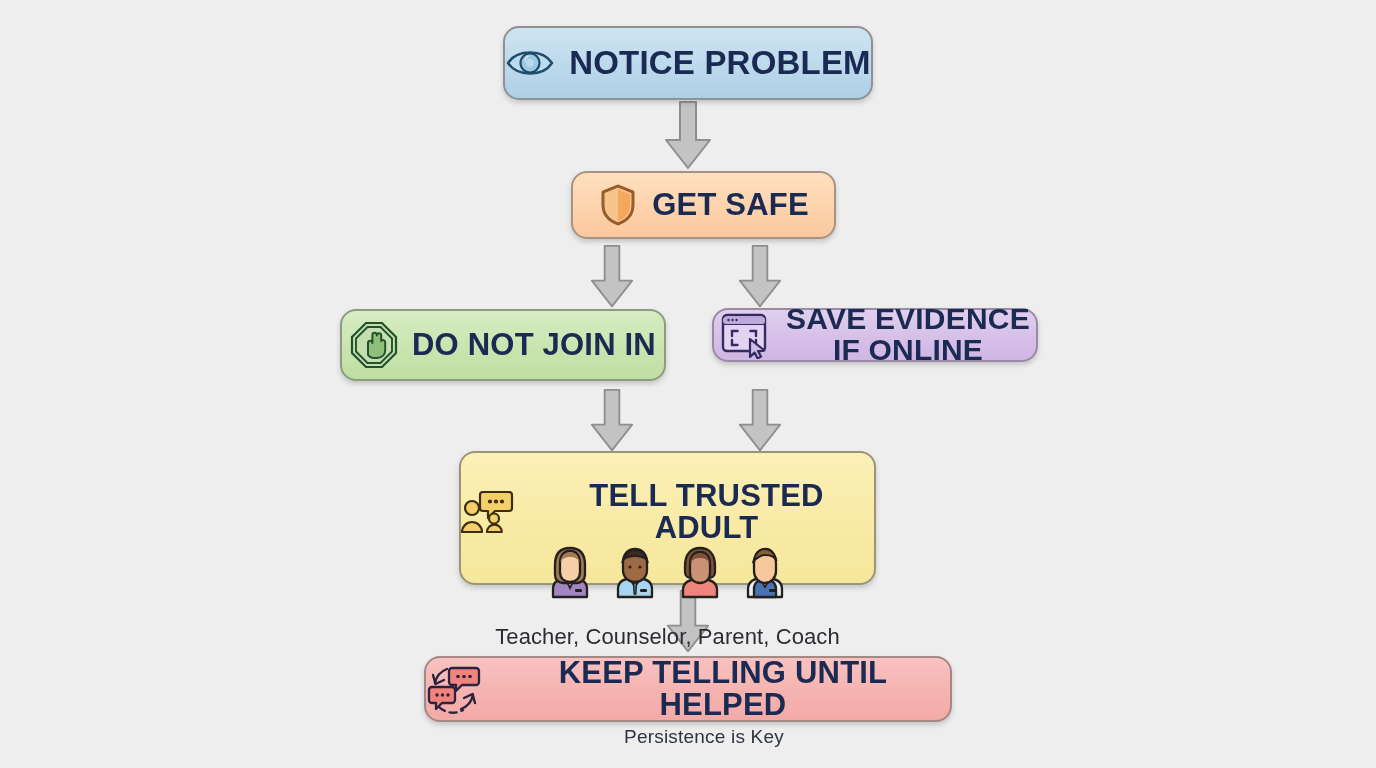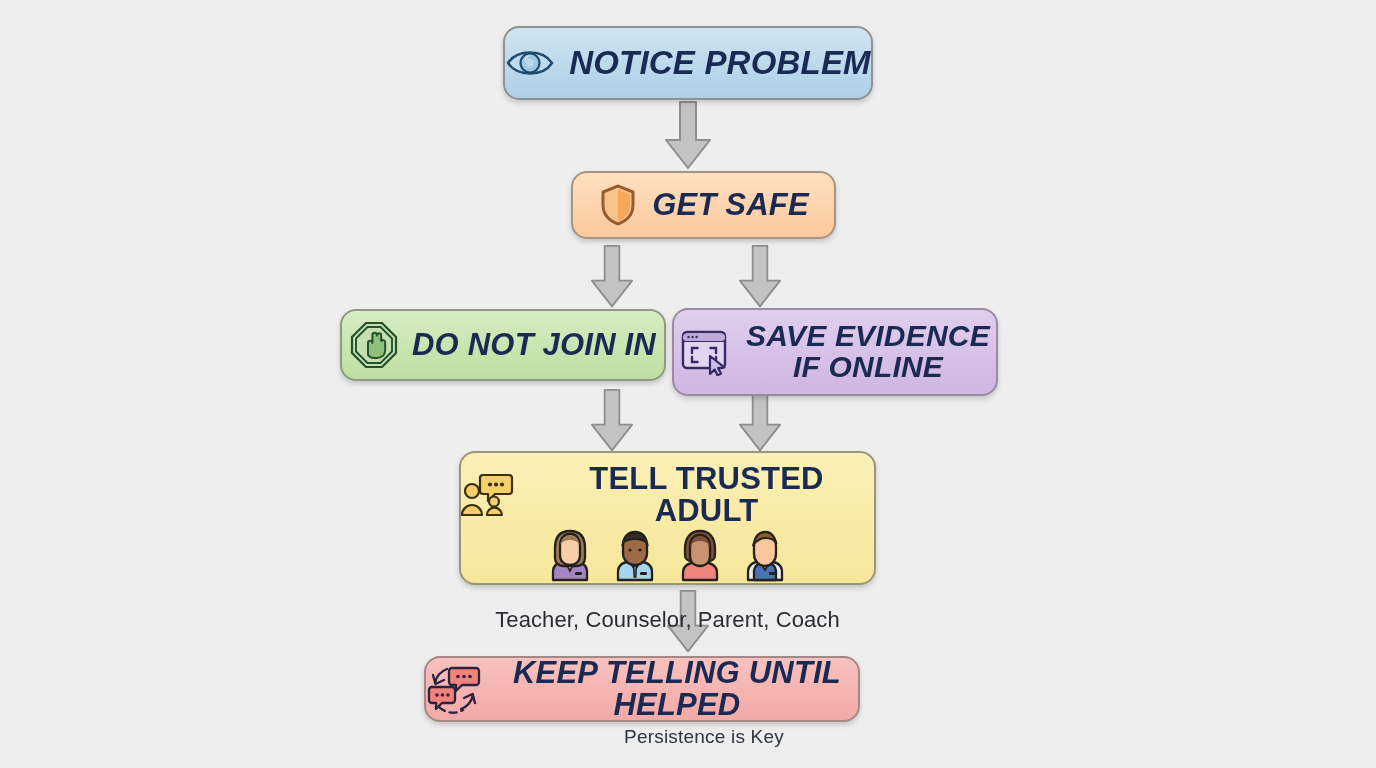--- a/index.html
+++ b/index.html
@@ -31,21 +31,20 @@
     display: flex;
     align-items: center;
     justify-content: center;
     box-shadow: 0 3px 5px rgba(60,60,60,0.22);
   }
   .node .inner {
     display: flex;
     align-items: center;
     justify-content: center;
     gap: 14px;
-    font-style: italic;
   }
   .node .label {
     color: #1b2a52;
     font-weight: bold;
     letter-spacing: 0.2px;
     line-height: 1.02;
     white-space: pre-line;
     text-align: center;
   }
   .icon-wrap {
@@ -71,52 +70,53 @@
   #node-getsafe .label { font-size: 31px; }
 
   #node-donotjoin {
     left: 340px; top: 309px; width: 326px; height: 72px;
     background: linear-gradient(180deg,#d7ecc2 0%, #c8e4ae 60%, #bedfa2 100%);
     border-color: #8b9c82;
   }
   #node-donotjoin .label { font-size: 31px; }
 
   #node-saveevidence {
-    left: 672px; top: 308px; width: 326px; height: 88px;
+    left: 712px; top: 308px; width: 326px; height: 54px;
     background: linear-gradient(180deg,#e0cfee 0%, #d6c0e8 55%, #cfb6e3 100%);
     border-color: #9b8aa6;
   }
   #node-saveevidence .label { font-size: 30px; }
 
   #node-telladult {
     left: 459px; top: 451px; width: 417px; height: 134px;
     background: linear-gradient(180deg,#fbf0b7 0%, #f8eaa4 60%, #f6e79c 100%);
     border-color: #9a9478;
     flex-direction: column;
     justify-content: flex-start;
     padding-top: 10px;
   }
   #node-telladult .headrow {
     display: flex; justify-content: center; gap: 24px;
     width: 100%;
+    margin-top: 17px;
   }
   #node-telladult .label { font-size: 31px; }
   #node-telladult .avatars {
     display: flex; align-items: flex-end; justify-content: center; gap: 19px;
     margin-top: 2px;
   }
   #node-telladult .caption {
     font-size: 22px;
     color: #2b2b33;
     margin-top: 21px;
     letter-spacing: 0.1px;
   }
 
   #node-keeptelling {
-    left: 424px; top: 656px; width: 436px; height: 66px;
+    left: 424px; top: 656px; width: 528px; height: 66px;
     background: linear-gradient(180deg,#f8c2c0 0%, #f5b3b0 55%, #f3aaa7 100%);
     border-color: #a38886;
   }
   #node-keeptelling .label { font-size: 31px; }
 
   
   #persistence-caption {
     position: absolute;
     left: 0; top: 726px; width: 1376px;
     text-align: center;

